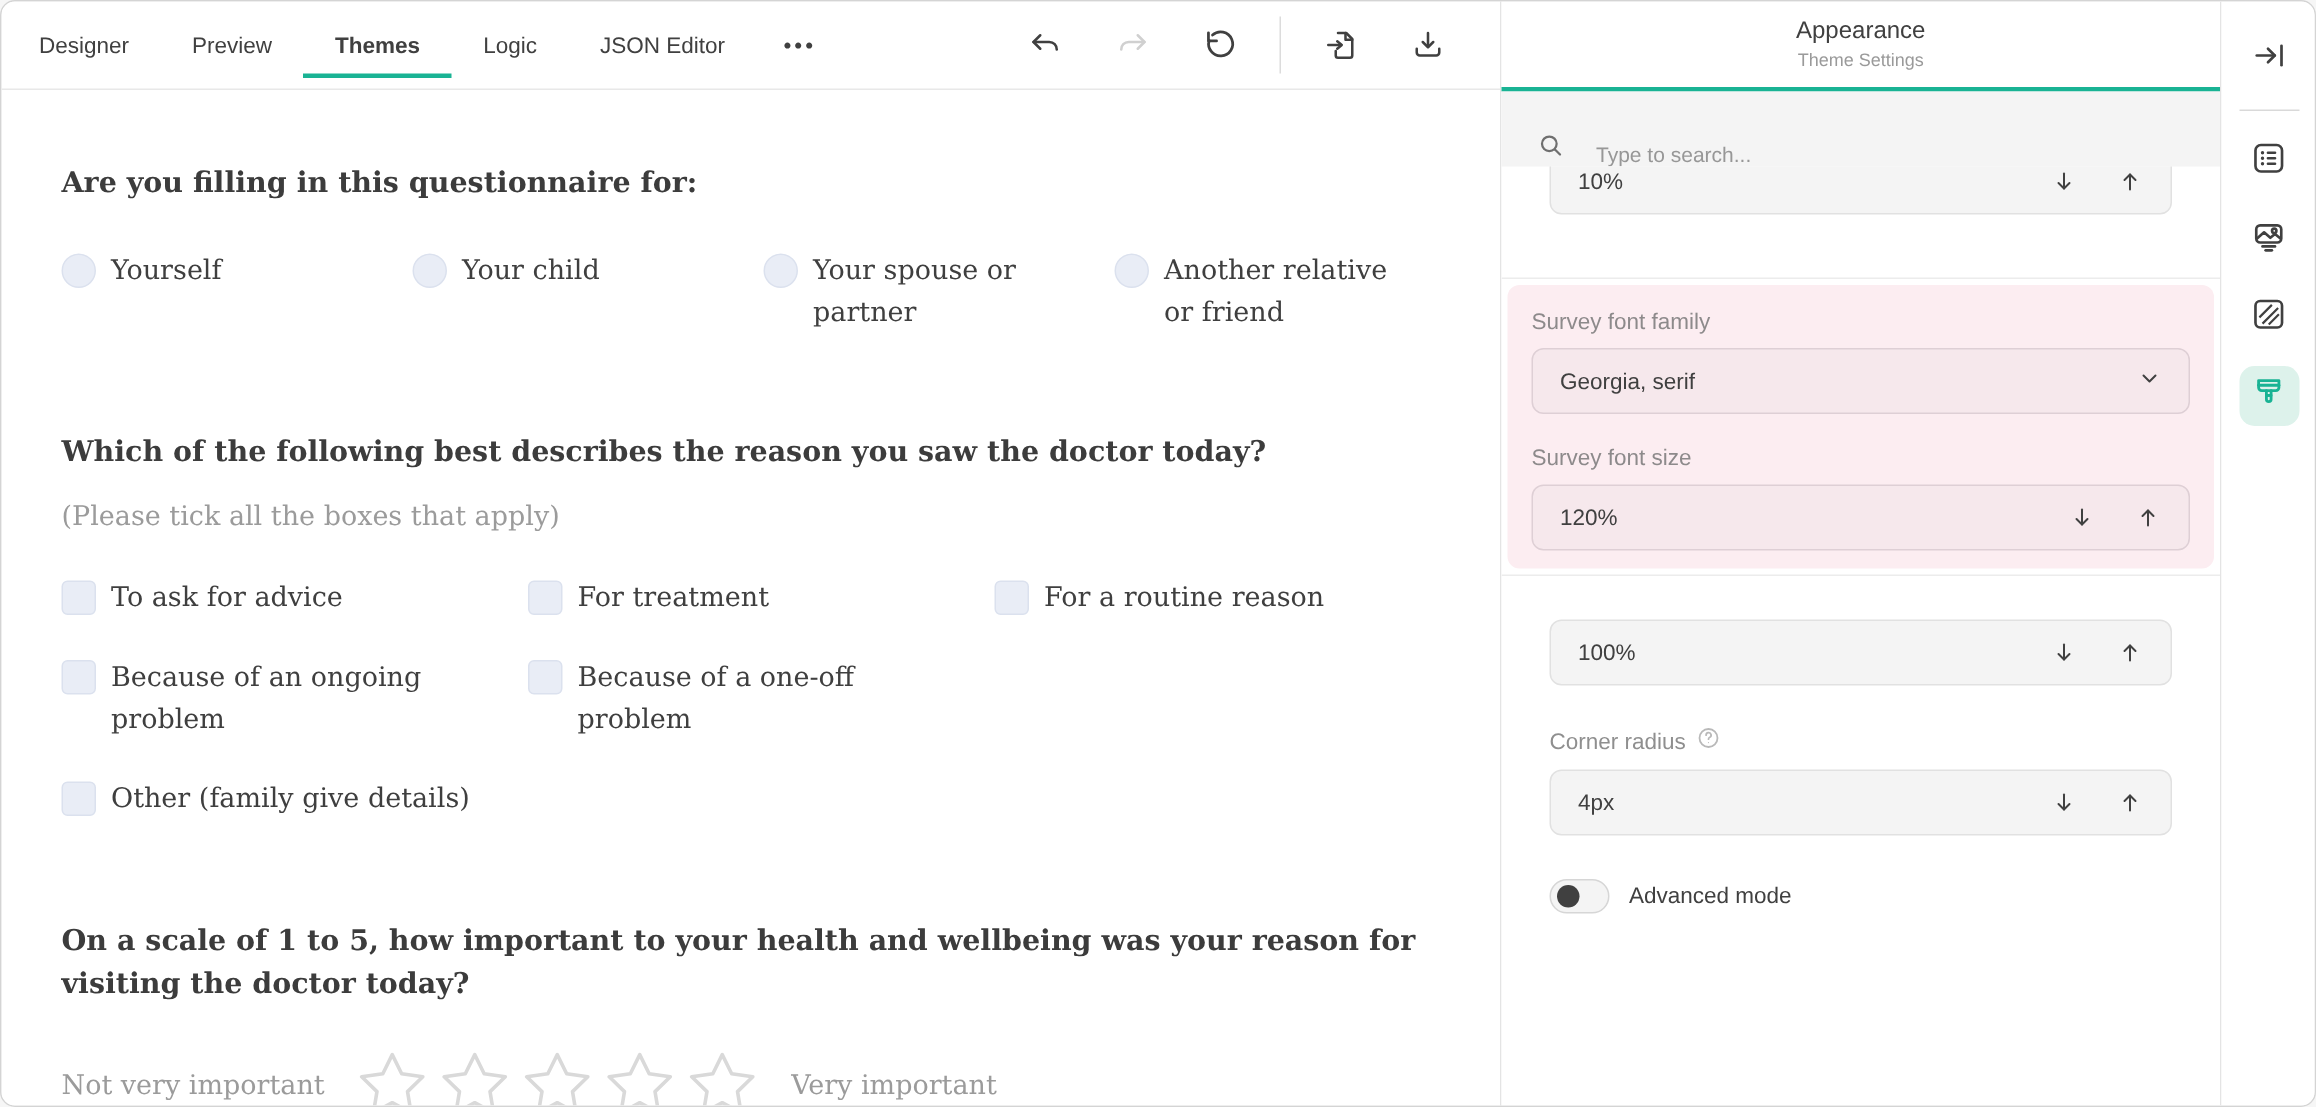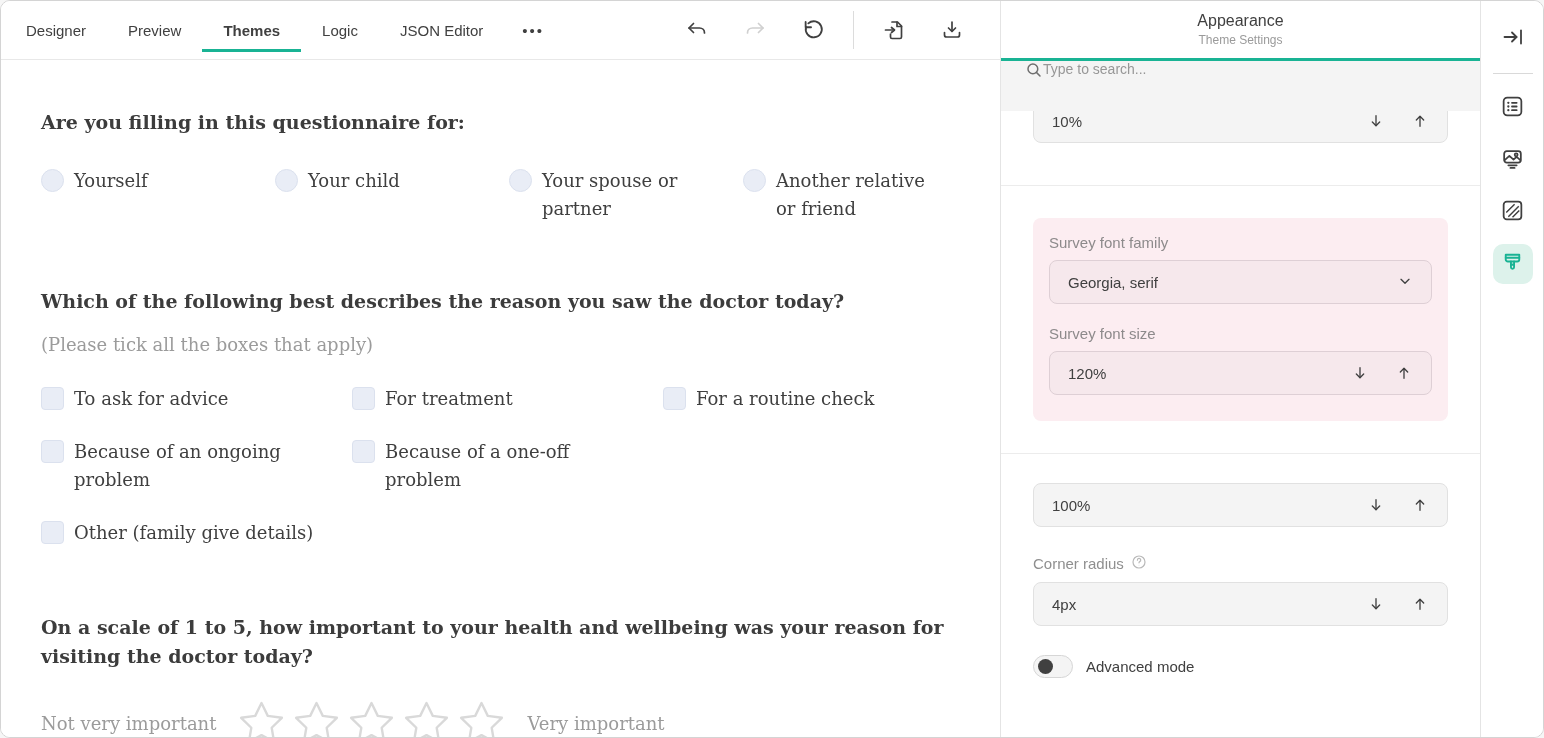--- a/index.html
+++ b/index.html
@@ -54,40 +54,40 @@
   .star svg{ display:block; }
   .page-nav{
     flex:0 0 46px; border-top:1px solid #ececec; display:flex; align-items:center; justify-content:center; gap:26px;
     font-family:"Liberation Sans",sans-serif;
   }
   
   .panel{ width:480px; flex:0 0 480px; display:flex; flex-direction:column; background:#fff; border-right:1px solid #e4e4e4; }
   .panel-header{ flex:0 0 60px; text-align:center; padding-top:11px; border-bottom:3px solid #19b394; }
   .panel-title{ font-size:16px; color:#404040; }
   .panel-subtitle{ font-size:12px; color:#9a9a9a; margin-top:3px; }
-  .search-bar{ flex:0 0 50px; background:#f4f4f4; display:flex; align-items:flex-start; padding:0 24px; gap:0; }
+  .search-bar{ flex:0 0 50px; background:#f4f4f4; display:flex; align-items:flex-end; padding:0 24px; gap:21px; }
   .search-input{
     border:none; outline:none; background:transparent; font-size:14px; color:#404040; flex:1;
     font-family:"Liberation Sans",sans-serif;
   }
   .search-input::placeholder{ color:#979797; }
   .panel-body{ flex:1 1 auto; overflow:hidden; position:relative; }
   .clip-wrap{ height:33px; overflow:hidden; padding:0 32px; }
   .clip-wrap .field{ margin-top:-12px; }
   .field{
     height:44px; background:#f4f4f4; border:1px solid #e1e1e1; border-radius:8px;
     display:flex; align-items:center; padding:0 18px; font-size:15px; color:#404040;
   }
   .field .val{ flex:1; }
   .stepper-btns{ display:flex; gap:26px; }
   .stepper-btns .sbtn{ width:18px; height:18px; display:flex; align-items:center; justify-content:center; cursor:pointer; }
   .divider{ height:1px; background:#ececec; }
   .div1{ margin-top:41px; }
   .pink-group{
-    margin:32px; background:#fcedf1; border-radius:8px; padding:16px 16px 26px 16px;
+    margin:4px; background:#fcedf1; border-radius:8px; padding:16px 16px 12px 16px;
   }
   .setting-label{ font-size:15px; color:#8f8f8f; display:flex; align-items:center; gap:7px; }
   .pink-group .setting-label{ color:#8d8a8b; }
   .pink-group .field{ background:#f6e8ec; border-color:#decfd5; margin-top:9px; }
   .pink-gap{ height:21px; }
   .dropdown-chevron{ cursor:pointer; }
   .section{ padding:0 32px; }
   .sec-scale{ margin-top:29px; }
   .sec-radius{ margin-top:27px; }
   .section .field{ margin-top:9px; }
@@ -198,21 +198,21 @@
             <div class="choice">
               <span class="check-mark"></span>
               <span class="choice-label">To ask for advice</span>
             </div>
             <div class="choice">
               <span class="check-mark"></span>
               <span class="choice-label">For treatment</span>
             </div>
             <div class="choice">
               <span class="check-mark"></span>
-              <span class="choice-label">For a routine check</span>
+              <span class="choice-label">For a routine reason</span>
             </div>
             <div class="choice">
               <span class="check-mark"></span>
               <span class="choice-label">Because of an ongoing problem</span>
             </div>
             <div class="choice">
               <span class="check-mark"></span>
               <span class="choice-label">Because of a one-off problem</span>
             </div>
             <div class="choice choice-other">

